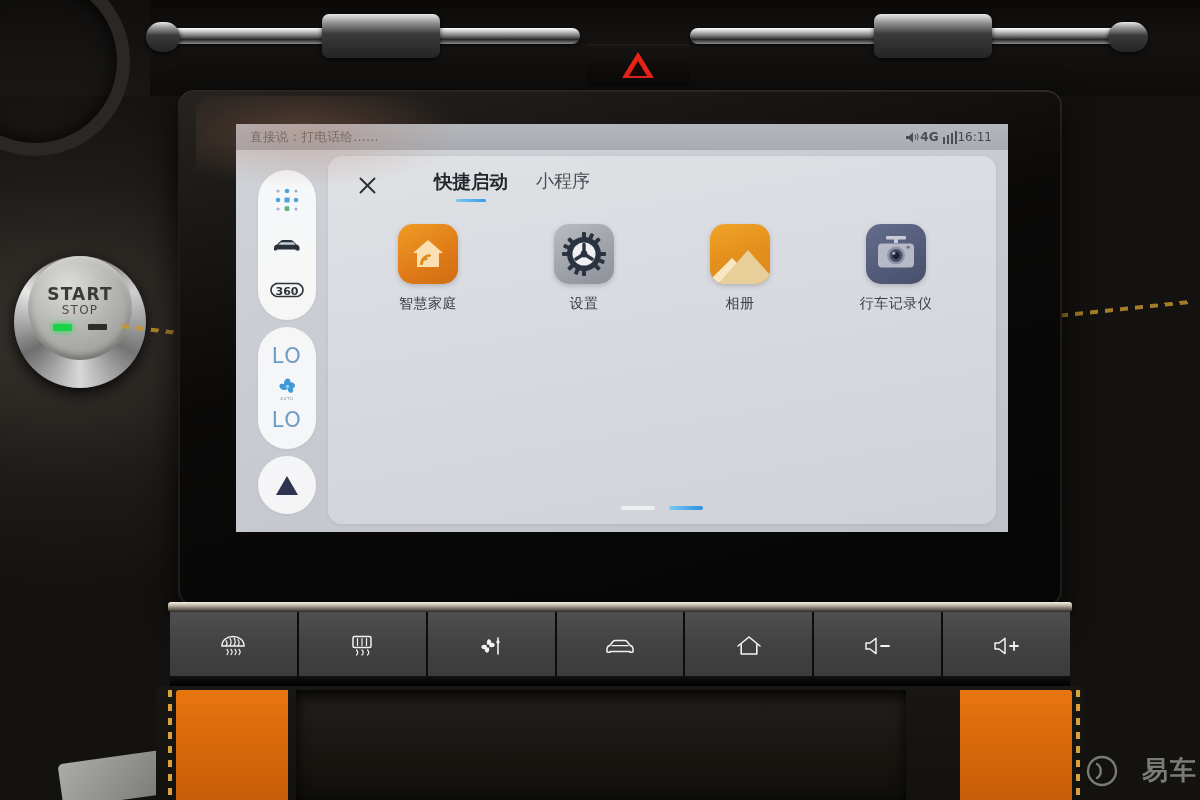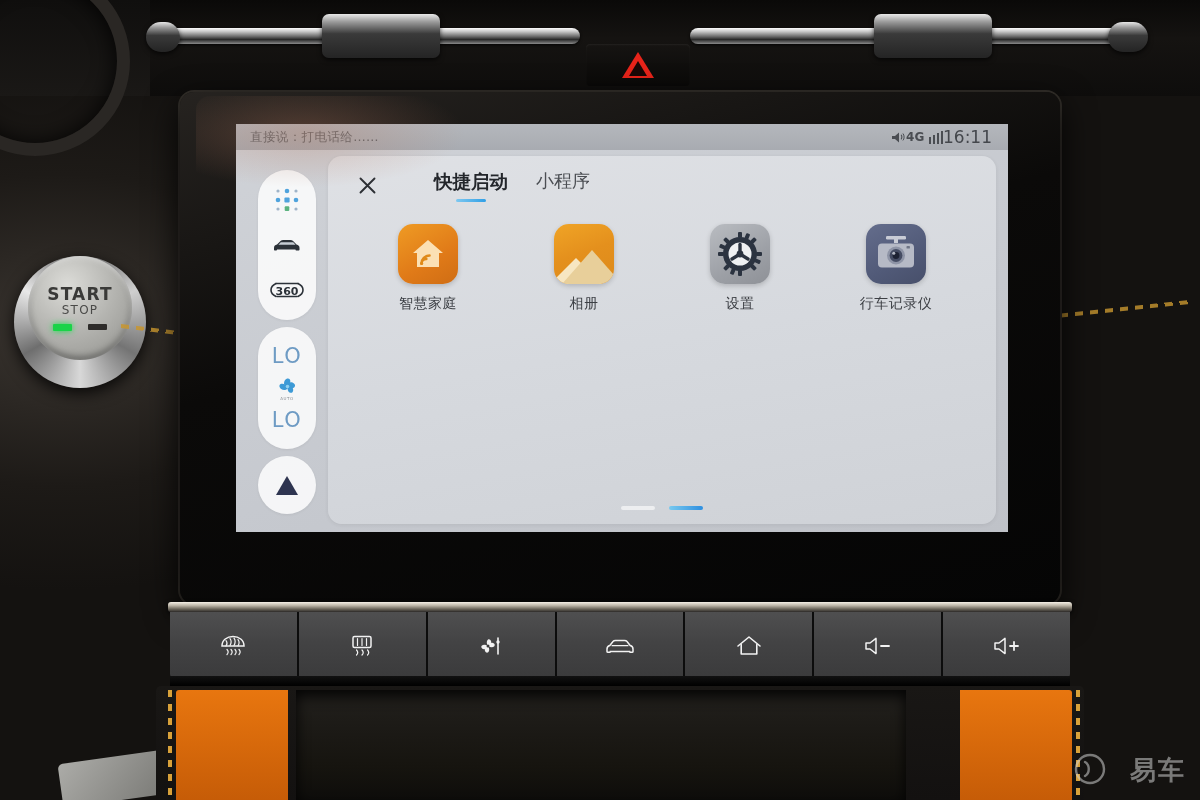--- a/index.html
+++ b/index.html
@@ -84,21 +84,21 @@
     background:linear-gradient(180deg,#b4b7bc 0%,#a8abb1 100%); }
   #voice-hint { font-size:12.5px; color:#5f6368; letter-spacing:.4px; }
   #status-right { display:flex; align-items:center; }
   #spk-icon { display:flex; align-items:center; }
   #net-label { font-size:12px; color:#4a4d52; font-weight:600; letter-spacing:.2px;
     display:flex; align-items:flex-end; gap:2px; }
   .sig-bars { display:inline-flex; align-items:flex-end; gap:1.5px; margin-left:2px; }
   .sig-bars i { display:block; width:2.5px; background:#4a4d52; }
   .sig-bars i:nth-child(1){height:7px;} .sig-bars i:nth-child(2){height:9px;}
   .sig-bars i:nth-child(3){height:11px;} .sig-bars i:nth-child(4){height:13px;}
-  #clock { font-size:17px; color:#44474c; font-weight:500; }
+  #clock { font-size:12px; color:#44474c; font-weight:500; }
 
   
   #lcd-body { position:relative; height:382px;
     background:linear-gradient(160deg,#cfd2d7 0%,#c6c9cf 55%,#bfc2c8 100%); }
 
   
   #left-rail { position:absolute; left:22px; top:20px; width:58px; height:368px;
     display:flex; flex-direction:column; align-items:center; }
   .rail-pill { width:58px; background:rgba(255,255,255,.82); border-radius:29px;
     display:flex; flex-direction:column; align-items:center; justify-content:center;
@@ -183,21 +183,21 @@
     background:linear-gradient(180deg,#e8760f,#c65c07); border-radius:0 3px 0 0; }
   #console-cavity { position:absolute; left:296px; top:690px; width:610px; height:110px;
     background:linear-gradient(180deg,#22201d 0%,#16140f 70%,#0e0d0b 100%);
     box-shadow:inset 0 6px 14px rgba(0,0,0,.9); }
   #stitch-console-l { position:absolute; left:168px; top:690px; width:4px; height:110px;
     background:repeating-linear-gradient(180deg,#d8a13a 0 7px,transparent 7px 14px); }
   #stitch-console-r { position:absolute; right:120px; top:690px; width:4px; height:110px;
     background:repeating-linear-gradient(180deg,#d8a13a 0 7px,transparent 7px 14px); }
 
   
-  #watermark { position:absolute; right:14px; bottom:12px; display:flex; gap:24px;
+  #watermark { position:absolute; right:2px; bottom:12px; display:flex; align-items:center; gap:24px;
     opacity:.55; }
   #wm-text { font-size:26px; color:#cfcfcf; font-weight:700; letter-spacing:2px; }
 </style>
 </head>
 <body>
 
 <div id="car-interior">
   <div id="dash-upper"></div>
   <div id="vent-left-dark"></div>
 
@@ -340,28 +340,20 @@
 
         <div class="app-cell">
           <div class="app-icon" id="ic-home">
             <svg width="40" height="38" viewBox="0 0 40 38">
               <path d="M20 5L5 18h4v14h22V18h4z" fill="#fbe0b4"></path>
               <path d="M13.5 28.5a8 8 0 018-8M13.5 28.5a4.6 4.6 0 014.8-4.6M13.6 28.4h.1" stroke="#e08a18" stroke-width="2.6" fill="none" stroke-linecap="round"></path>
               <circle cx="13.6" cy="28.4" r="1.6" fill="#e08a18"></circle>
             </svg>
           </div>
           <div class="app-label">智慧家庭</div>
-        </div>
-
-        <div class="app-cell">
-          <div class="app-icon" id="ic-album">
-            <span class="mt1"></span>
-              <span class="mt2"></span>
-          </div>
-          <div class="app-label">相册</div>
         </div>
 
         <div class="app-cell">
           <div class="app-icon" id="ic-set">
             <svg width="46" height="46" viewBox="0 0 46 46">
               <g fill="#2b3340">
                 <circle cx="23" cy="23" r="17"></circle>
                 <g>
                   <rect x="21" y="1" width="4" height="6" rx="1"></rect>
                     <rect x="21" y="39" width="4" height="6" rx="1"></rect>
@@ -383,20 +375,28 @@
                   <path d="M23 23l-8 5"></path>
                   <path d="M23 23l8 5"></path>
               </g>
               <circle cx="23" cy="23" r="3.4" fill="#2b3340"></circle>
             </svg>
           </div>
           <div class="app-label">设置</div>
         </div>
 
         <div class="app-cell">
+          <div class="app-icon" id="ic-album">
+            <span class="mt1"></span>
+              <span class="mt2"></span>
+          </div>
+          <div class="app-label">相册</div>
+        </div>
+
+        <div class="app-cell">
           <div class="app-icon" id="ic-dash">
             <svg width="46" height="40" viewBox="0 0 46 40">
               <rect x="13" y="2" width="20" height="3.4" rx="1.2" fill="#c9ccd6"></rect>
               <rect x="21" y="4" width="4" height="5" fill="#c9ccd6"></rect>
               <rect x="5" y="9.5" width="36" height="24" rx="4" fill="#b6bac6"></rect>
               <rect x="33.5" y="12" width="3.4" height="2.6" rx=".7" fill="#6f7586"></rect>
               <circle cx="23" cy="21.5" r="9" fill="#8e94a6"></circle>
               <circle cx="23" cy="21.5" r="6.4" fill="#454c63"></circle>
               <circle cx="23" cy="21.5" r="3.4" fill="#1d2233"></circle>
               <circle cx="20.8" cy="19.3" r="1.5" fill="#d6dae4" opacity=".8"></circle>

